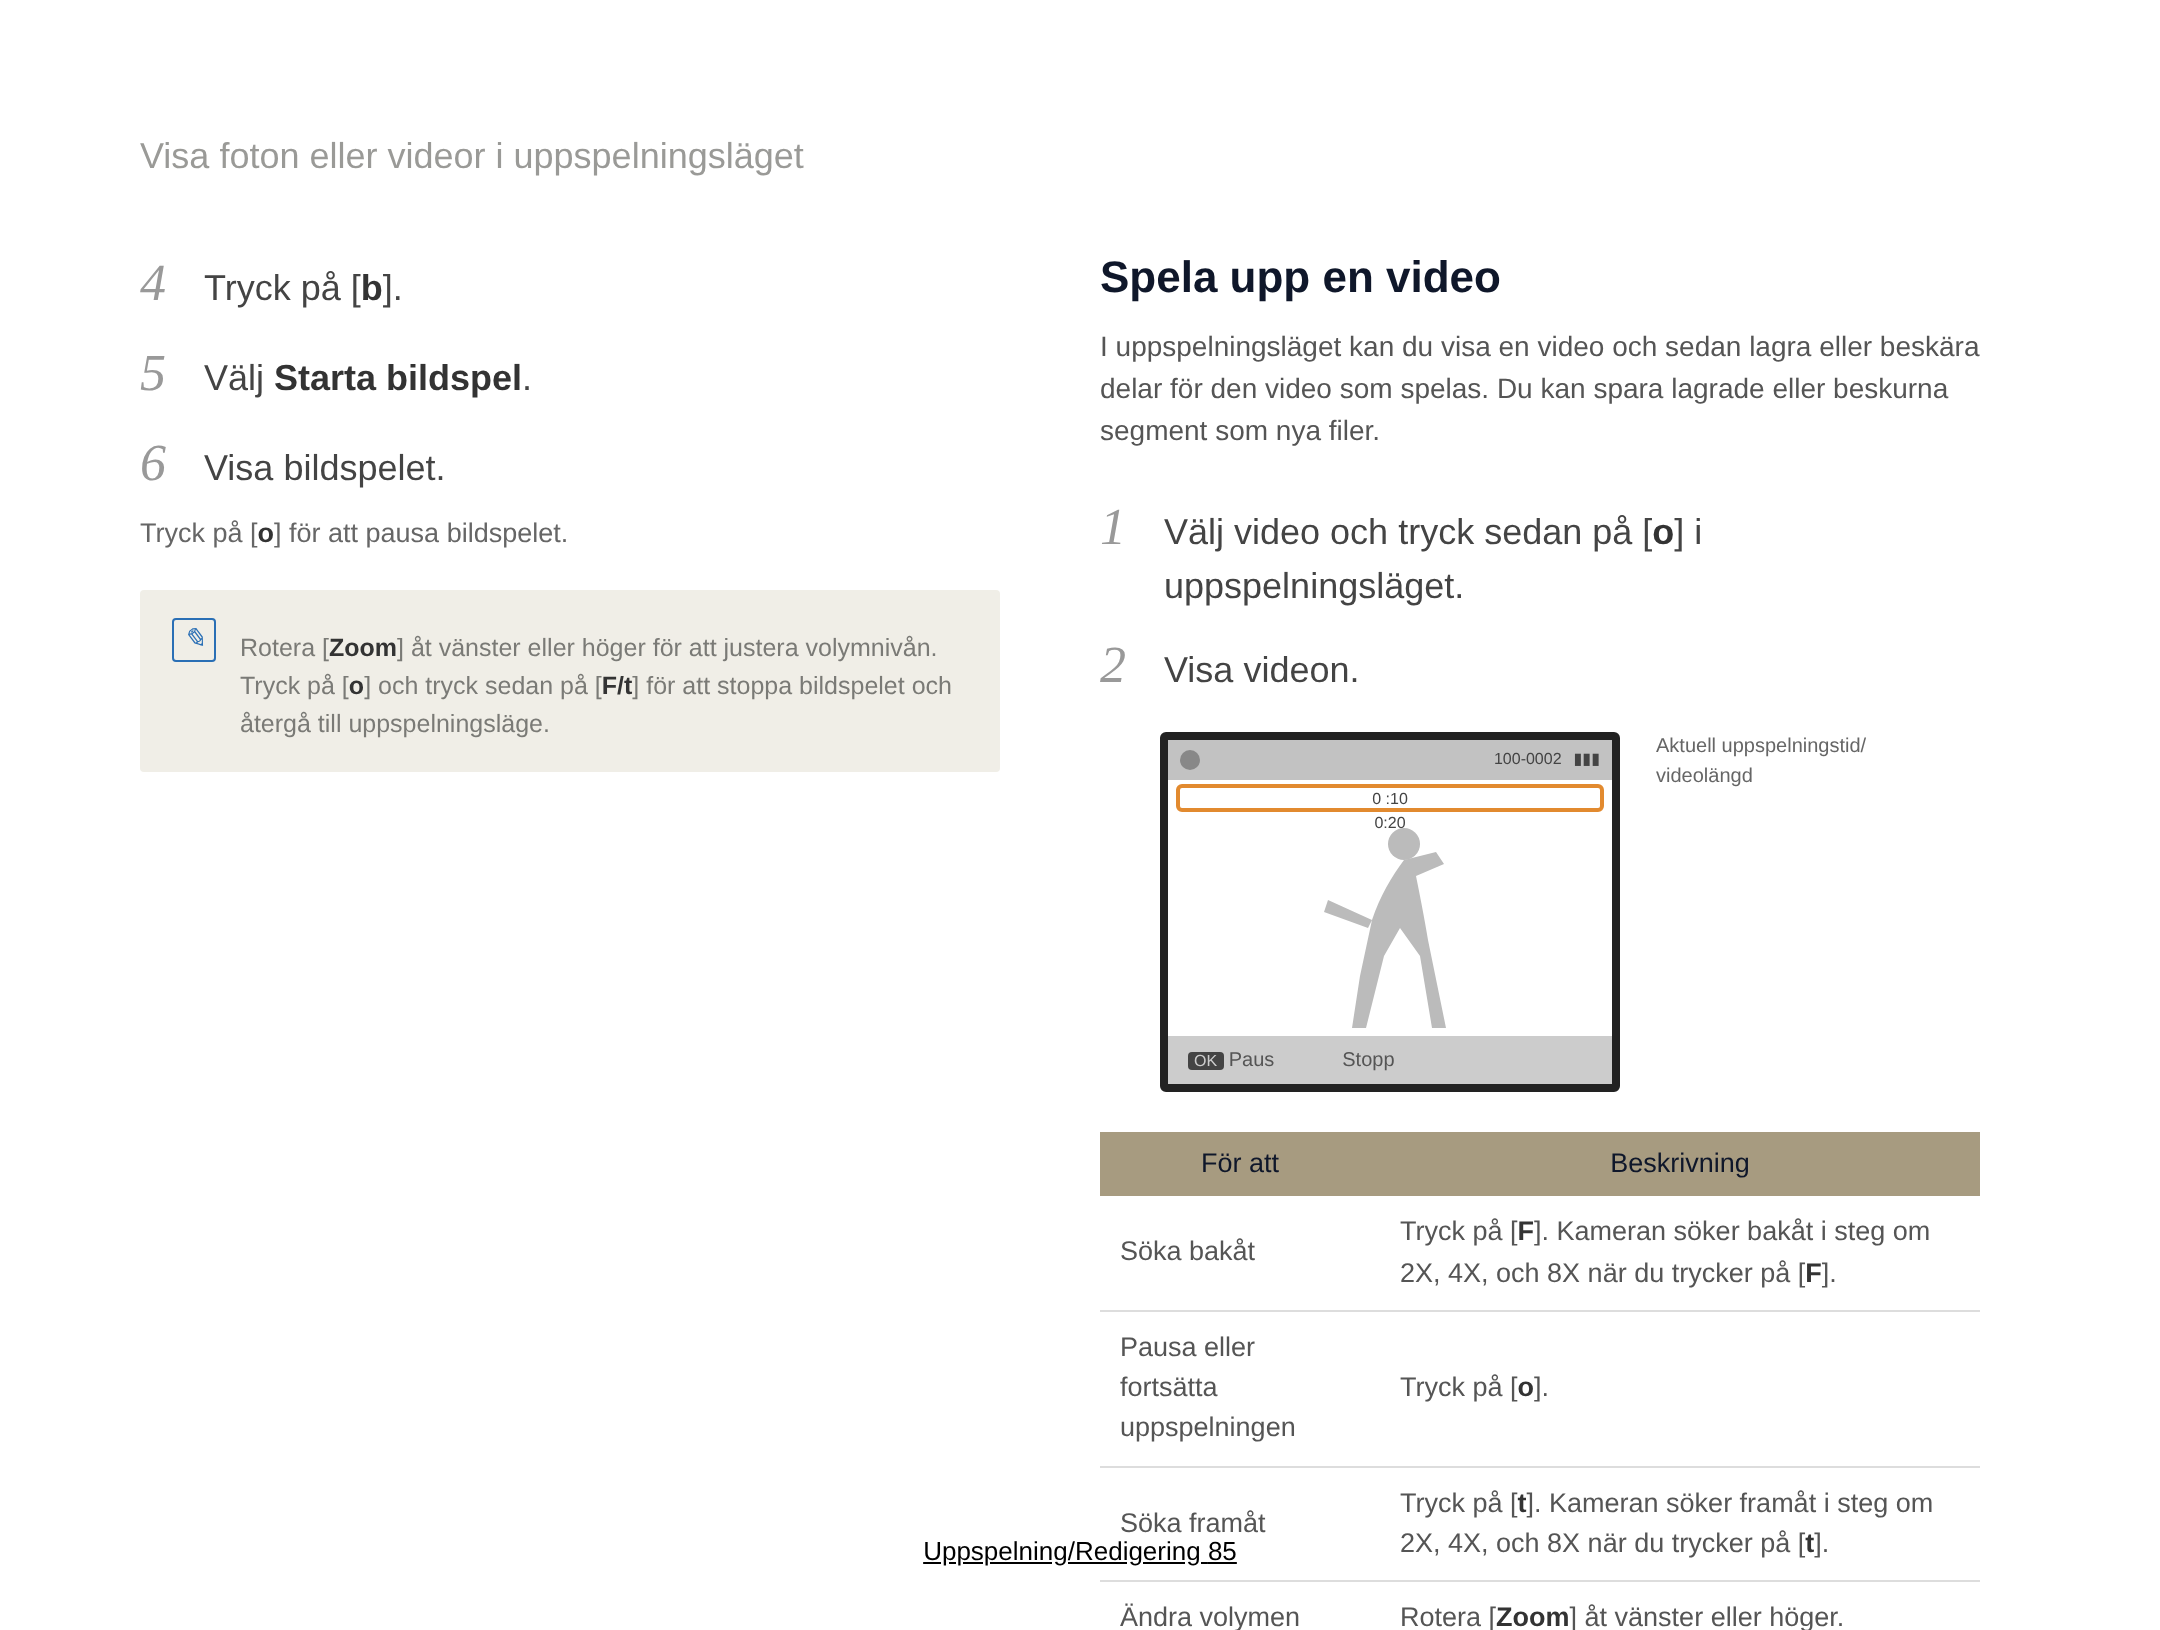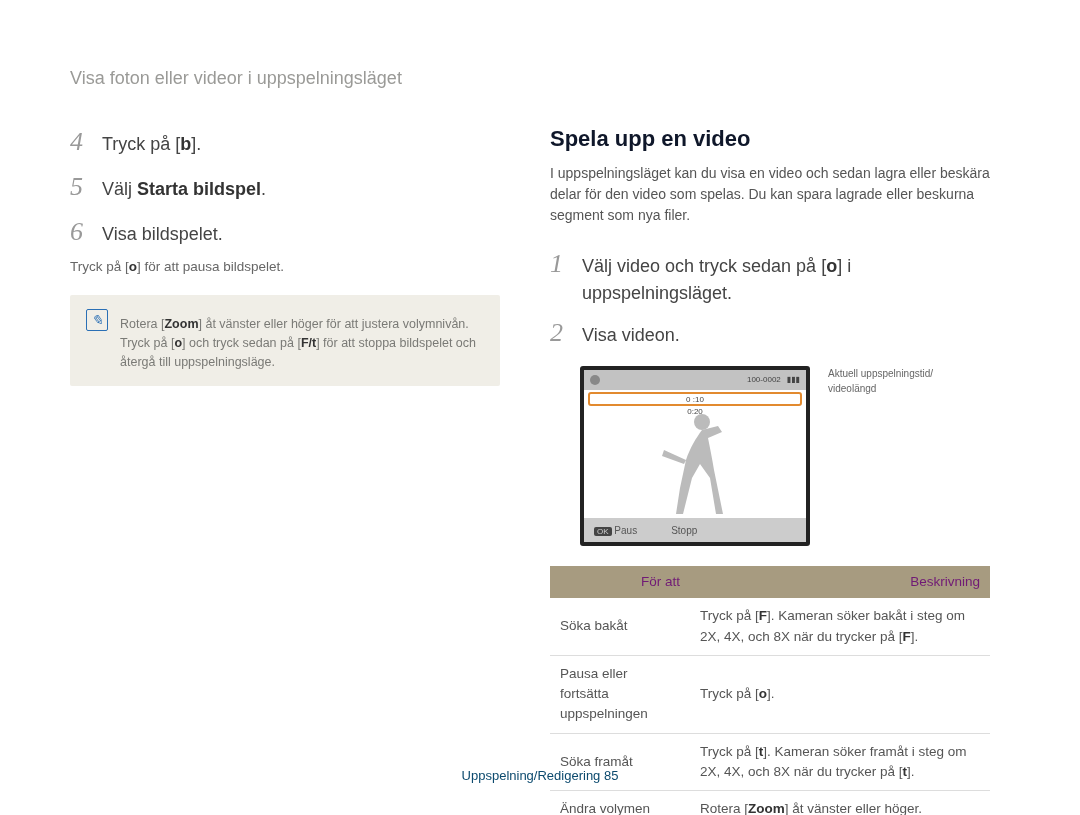--- a/index.html
+++ b/index.html
@@ -44,26 +44,26 @@
   .topbar { background: #c2c2c2; height: 20px; display: flex; align-items: center; justify-content: flex-end; padding: 0 6px; gap: 6px; font-size: 8px; color: #444; }
   .topbar::before { content: ""; width: 10px; height: 10px; position: absolute; left: 6px; top: 5px; border-radius: 50%; background: #888; }
   .orangebar { height: 14px; border: 2px solid #e28a2f; border-radius: 3px; margin: 2px 4px 0 4px; display: flex; align-items: center; padding: 0 4px; font-size: 8px; color: #444; flex-direction: column; }
   .figure { flex: 1; display: flex; align-items: flex-end; justify-content: center; }
   .dancer { fill: #bbb; }
   .botbar { background: #ccc; height: 24px; display: flex; align-items: center; gap: 34px; padding: 0 10px; font-size: 10px; color: #555; }
   .badge { background: #444; color: #ccc; padding: 0 3px; border-radius: 2px; font-size: 8px; }
   .callout { position: relative; font-size: 10px; color: #666; }
 
   table.desc { width: 100%; border-collapse: collapse; font-size: 13.5px; color: #555; margin-top: 6px; }
-  table.desc th { background: #a79b80; color: #701a75; font-weight: 400; text-align: right; padding: 6px 10px; margin-top: 32px; }
+  table.desc th { background: #a79b80; color: #0f172a; font-weight: 400; text-align: center; padding: 6px 10px; margin-top: 32px; }
   table.desc td { border-bottom: 1px solid #ddd; padding: 8px 10px; vertical-align: middle; }
   table.desc td:first-child { width: 140px; }
   .zoom { font-weight: bold; color: #333; }
 
-  .footer { position: absolute; bottom: 30px; left: 0; right: 0; text-align: center; font-size: 13px; color: #0c4a6e; }
+  .footer { position: absolute; bottom: 30px; left: 0; right: 0; text-align: center; font-size: 13px; color: #000000; text-decoration: underline; }
 </style>
 </head>
 <body>
 
 <div class="breadcrumb">Visa foton eller videor i uppspelningsläget</div>
 
 <div class="cols">
   <div class="col">
     <div class="step">
       <span class="step-num">4</span>

